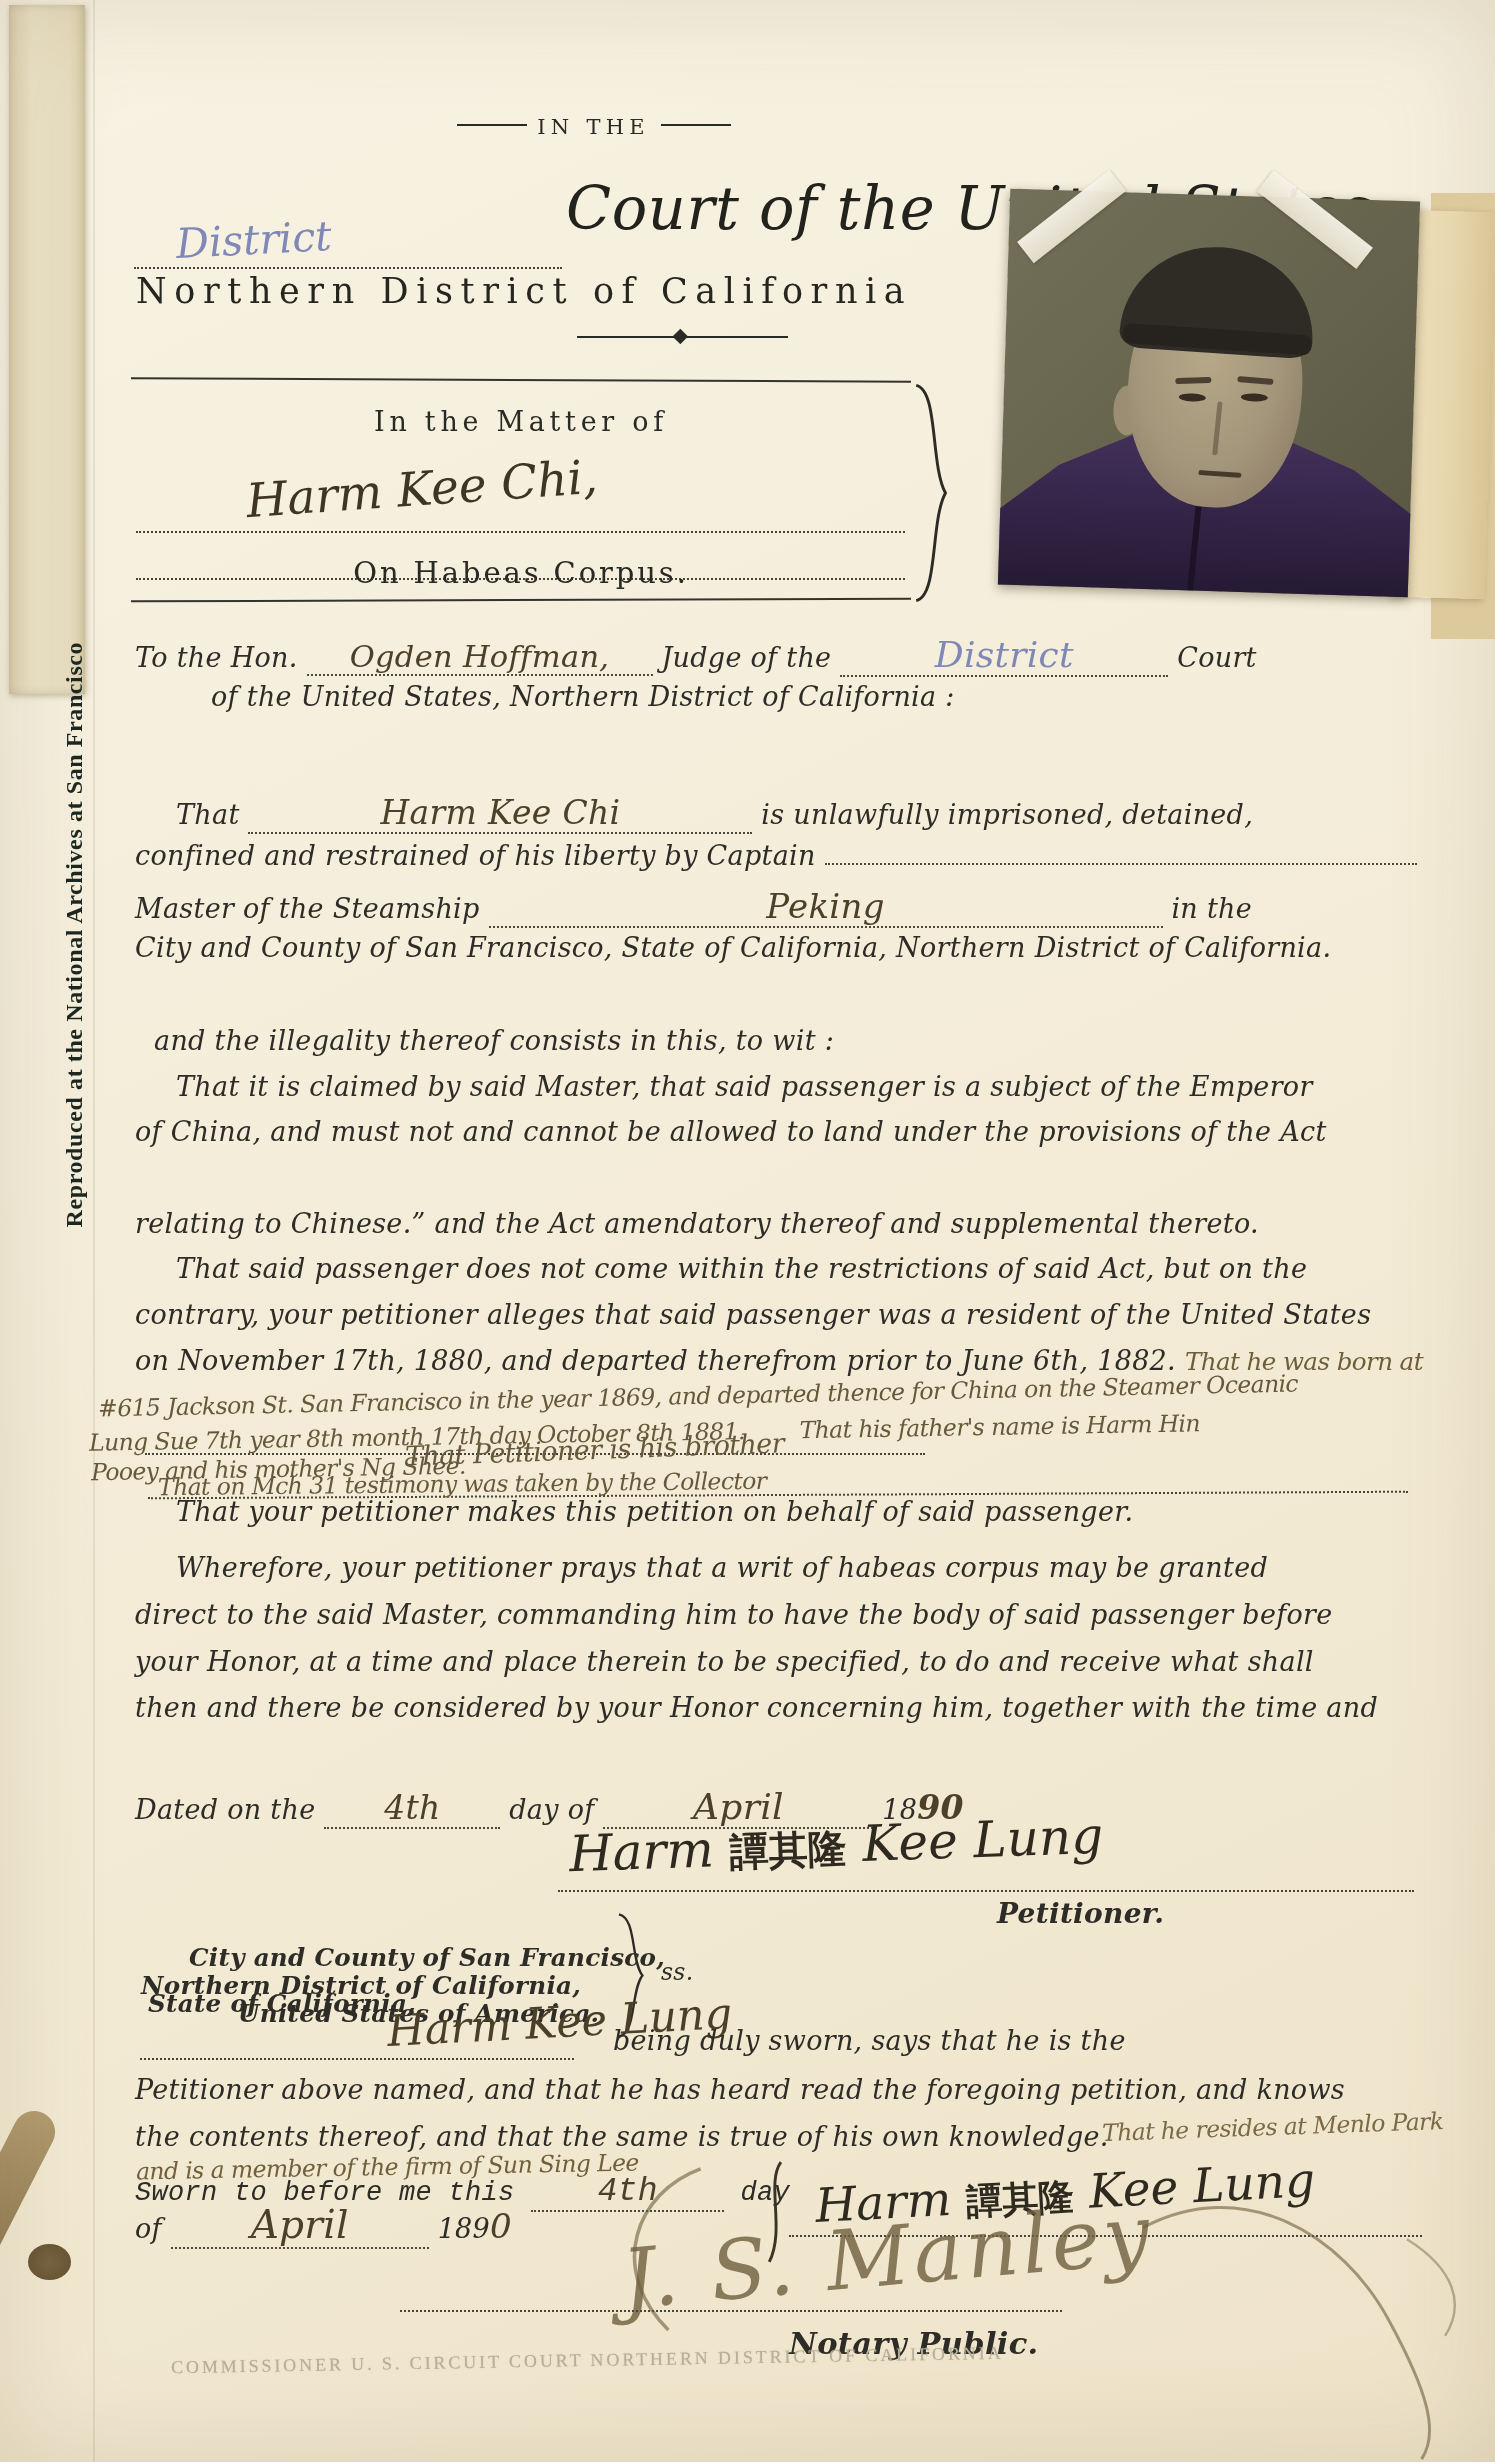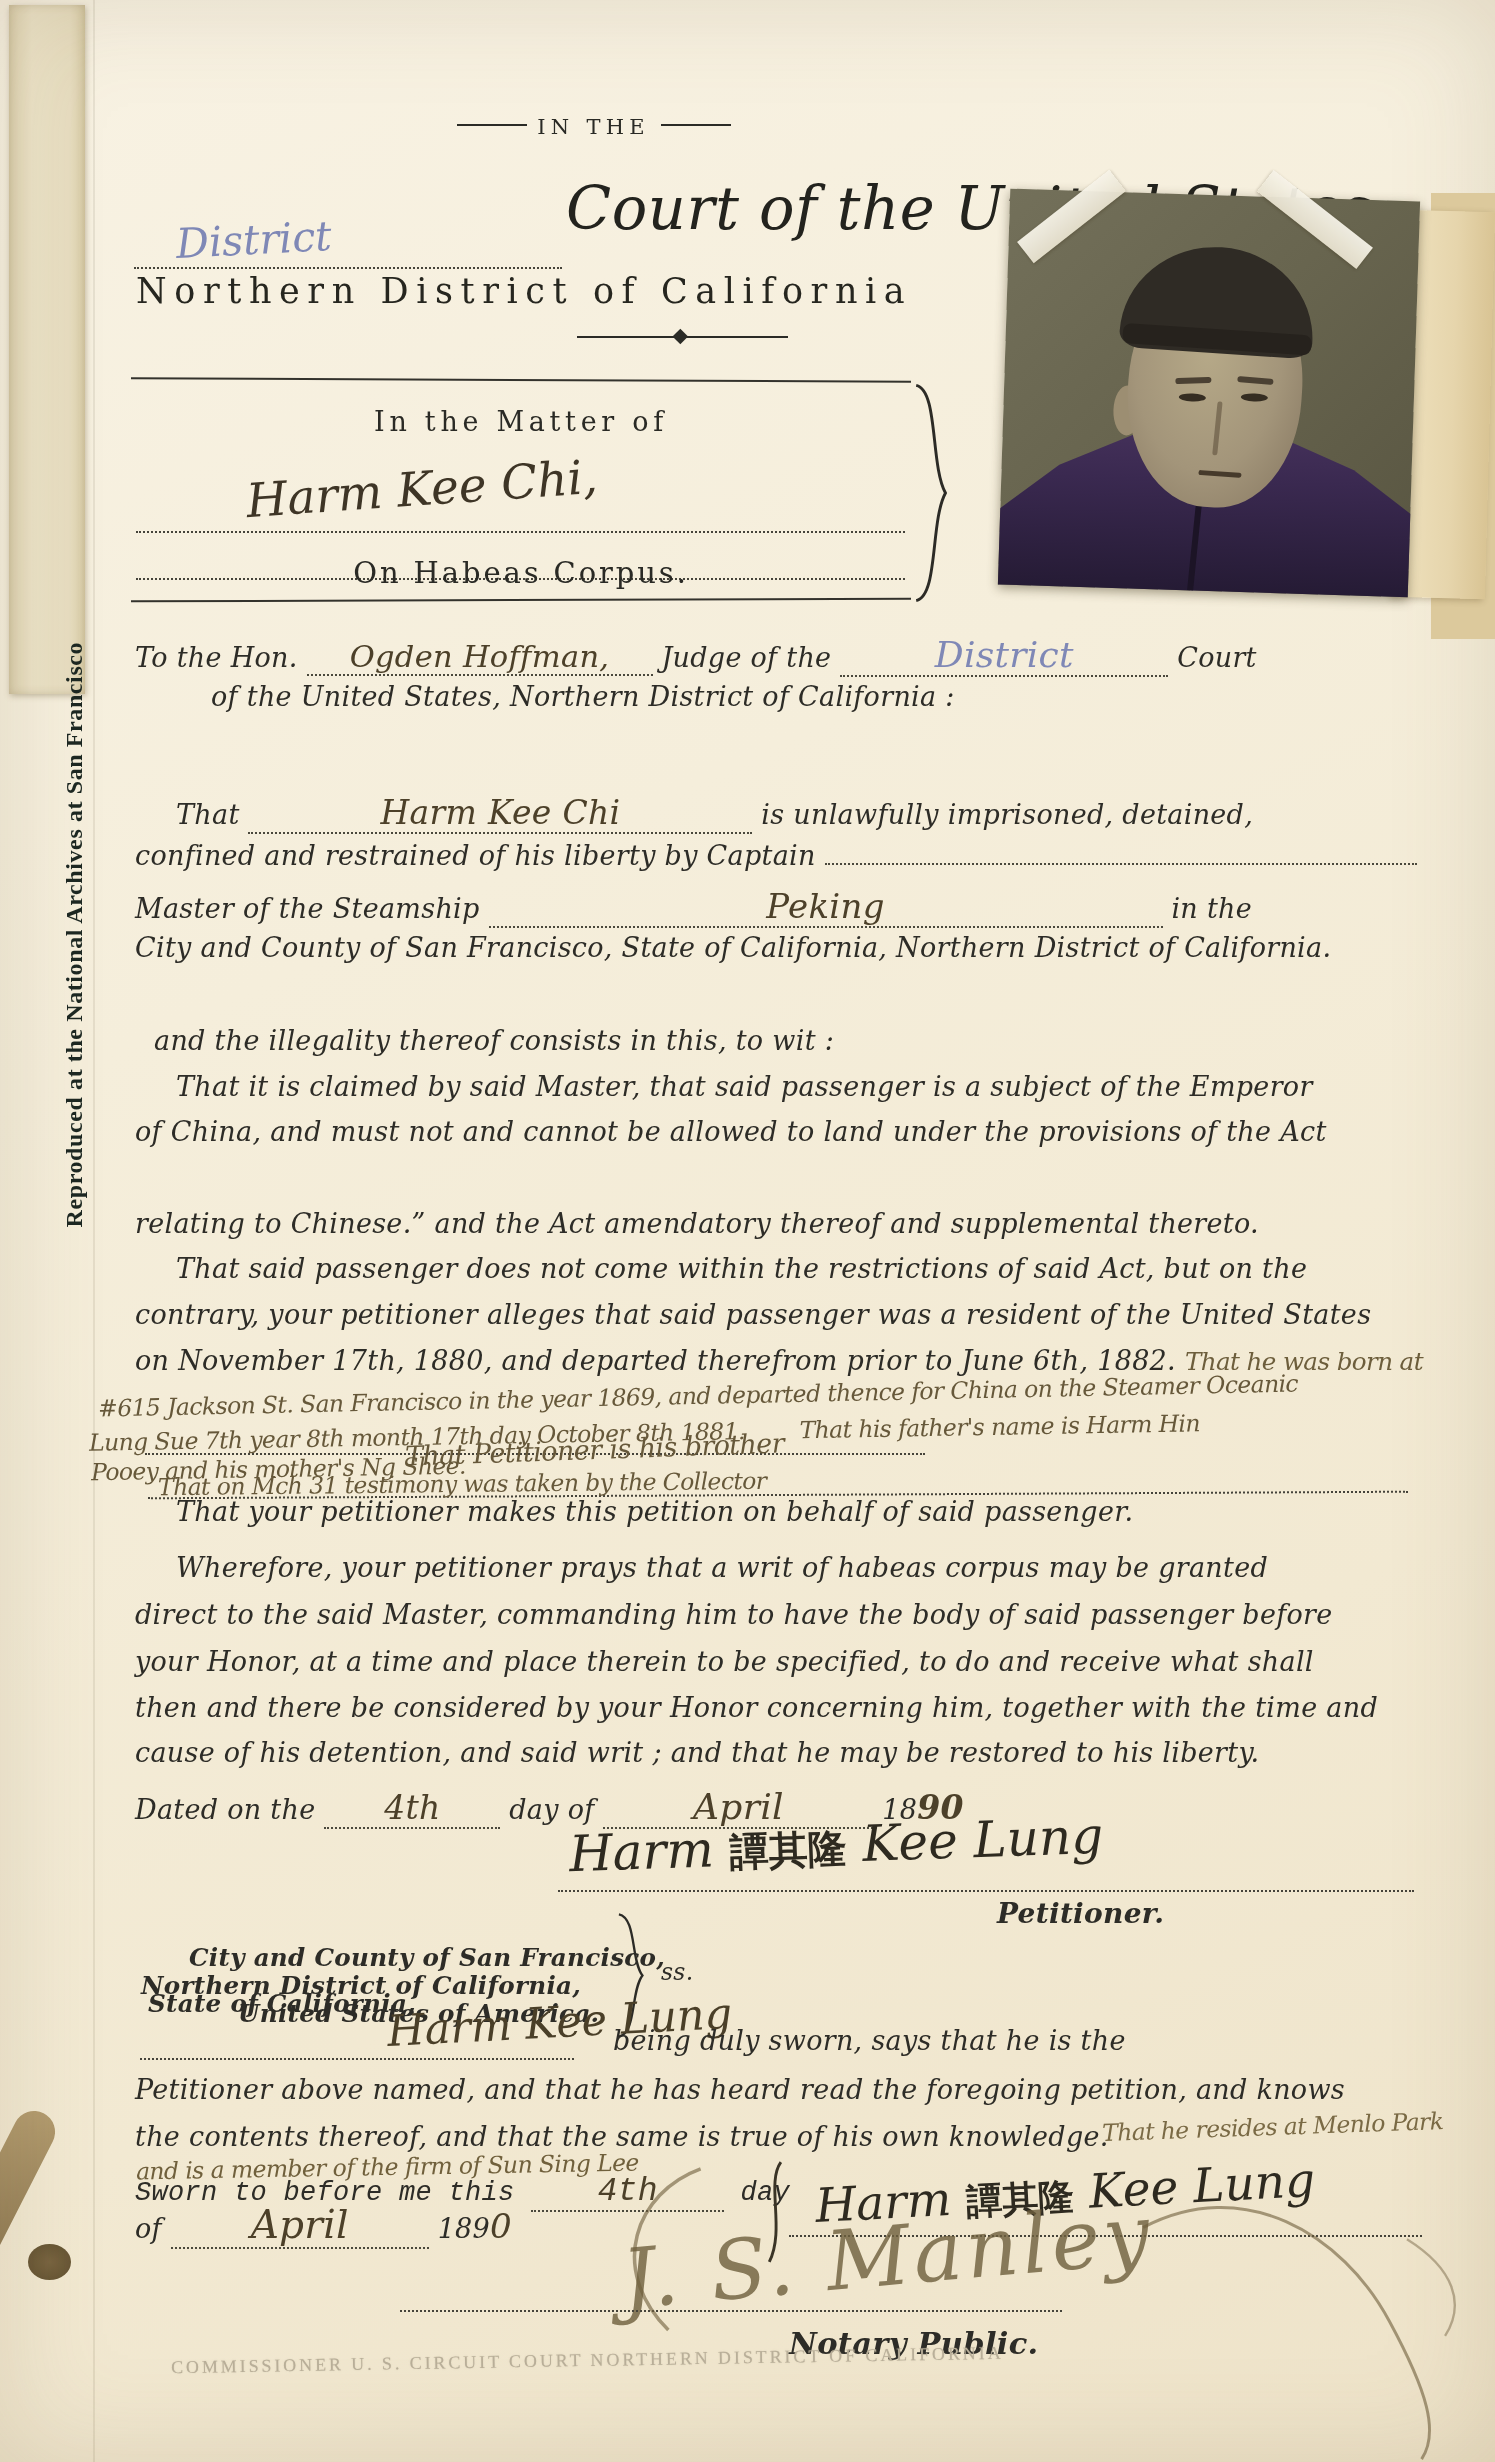--- a/index.html
+++ b/index.html
@@ -186,21 +186,20 @@
   <div class="abs hand-sm" style="top:1455px;left:91px;transform:rotate(-1deg);">Pooey and his mother's Ng Shee.</div>
   <div class="abs hand-sm" style="top:1434px;left:405px;font-size:27px;transform:rotate(-2deg);">That Petitioner is his brother</div>
   <div class="dotline" style="top:1494px;left:148px;width:1260px;transform:rotate(-.3deg);"></div>
   <div class="abs hand-sm" style="top:1470px;left:158px;transform:rotate(-.6deg);">That on Mch 31    testimony was taken by the Collector</div>
 
   <div class="abs p" style="top:1496px;left:176px;">That your petitioner makes this petition on behalf of said passenger.</div>
   <div class="abs p" style="top:1552px;left:176px;">Wherefore, your petitioner prays that a writ of habeas corpus may be granted</div>
   <div class="abs p" style="top:1599px;left:135px;">direct to the said Master, commanding him to have the body of said passenger before</div>
   <div class="abs p" style="top:1646px;left:135px;">your Honor, at a time and place therein to be specified, to do and receive what shall</div>
   <div class="abs p" style="top:1692px;left:135px;">then and there be considered by your Honor concerning him, together with the time and</div>
-  <div class="abs p" style="top:1737px;left:135px;">cause of his detention, and said writ ; and that he may be restored to his liberty.</div>
 
   <div class="abs p" style="top:1786px;left:135px;">
     <span>Dated on the</span>
     <span class="fill" style="width:176px;"><span class="hand" style="font-size:33px;">4th</span></span>
     <span>day of</span>
     <span class="fill" style="width:270px;"><span class="hand" style="font-size:36px;">April</span></span>
     <span>18</span><span class="hand" style="font-size:33px;font-weight:bold;">90</span>
   </div>
   <div class="abs sig" style="top:1816px;left:569px;font-size:50px;transform:rotate(-2deg);">
     <span>Harm</span>

